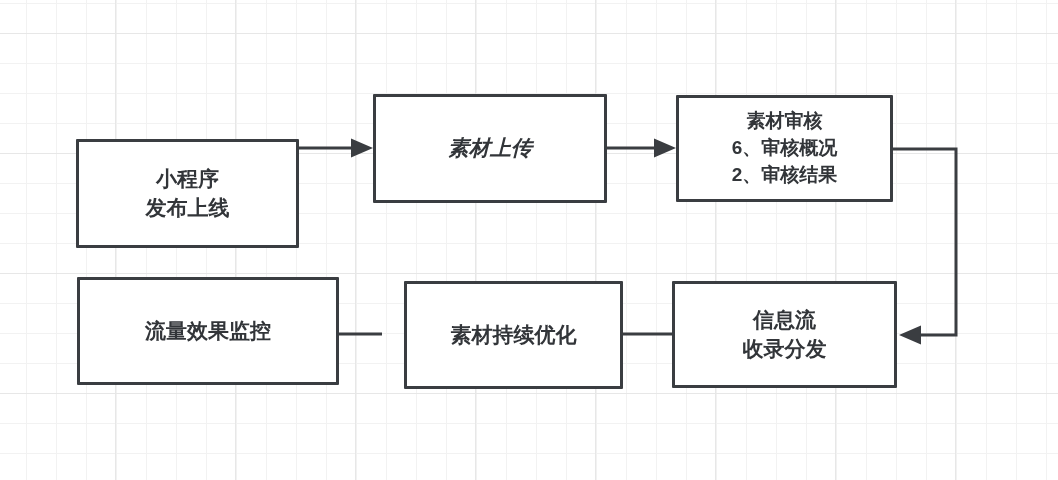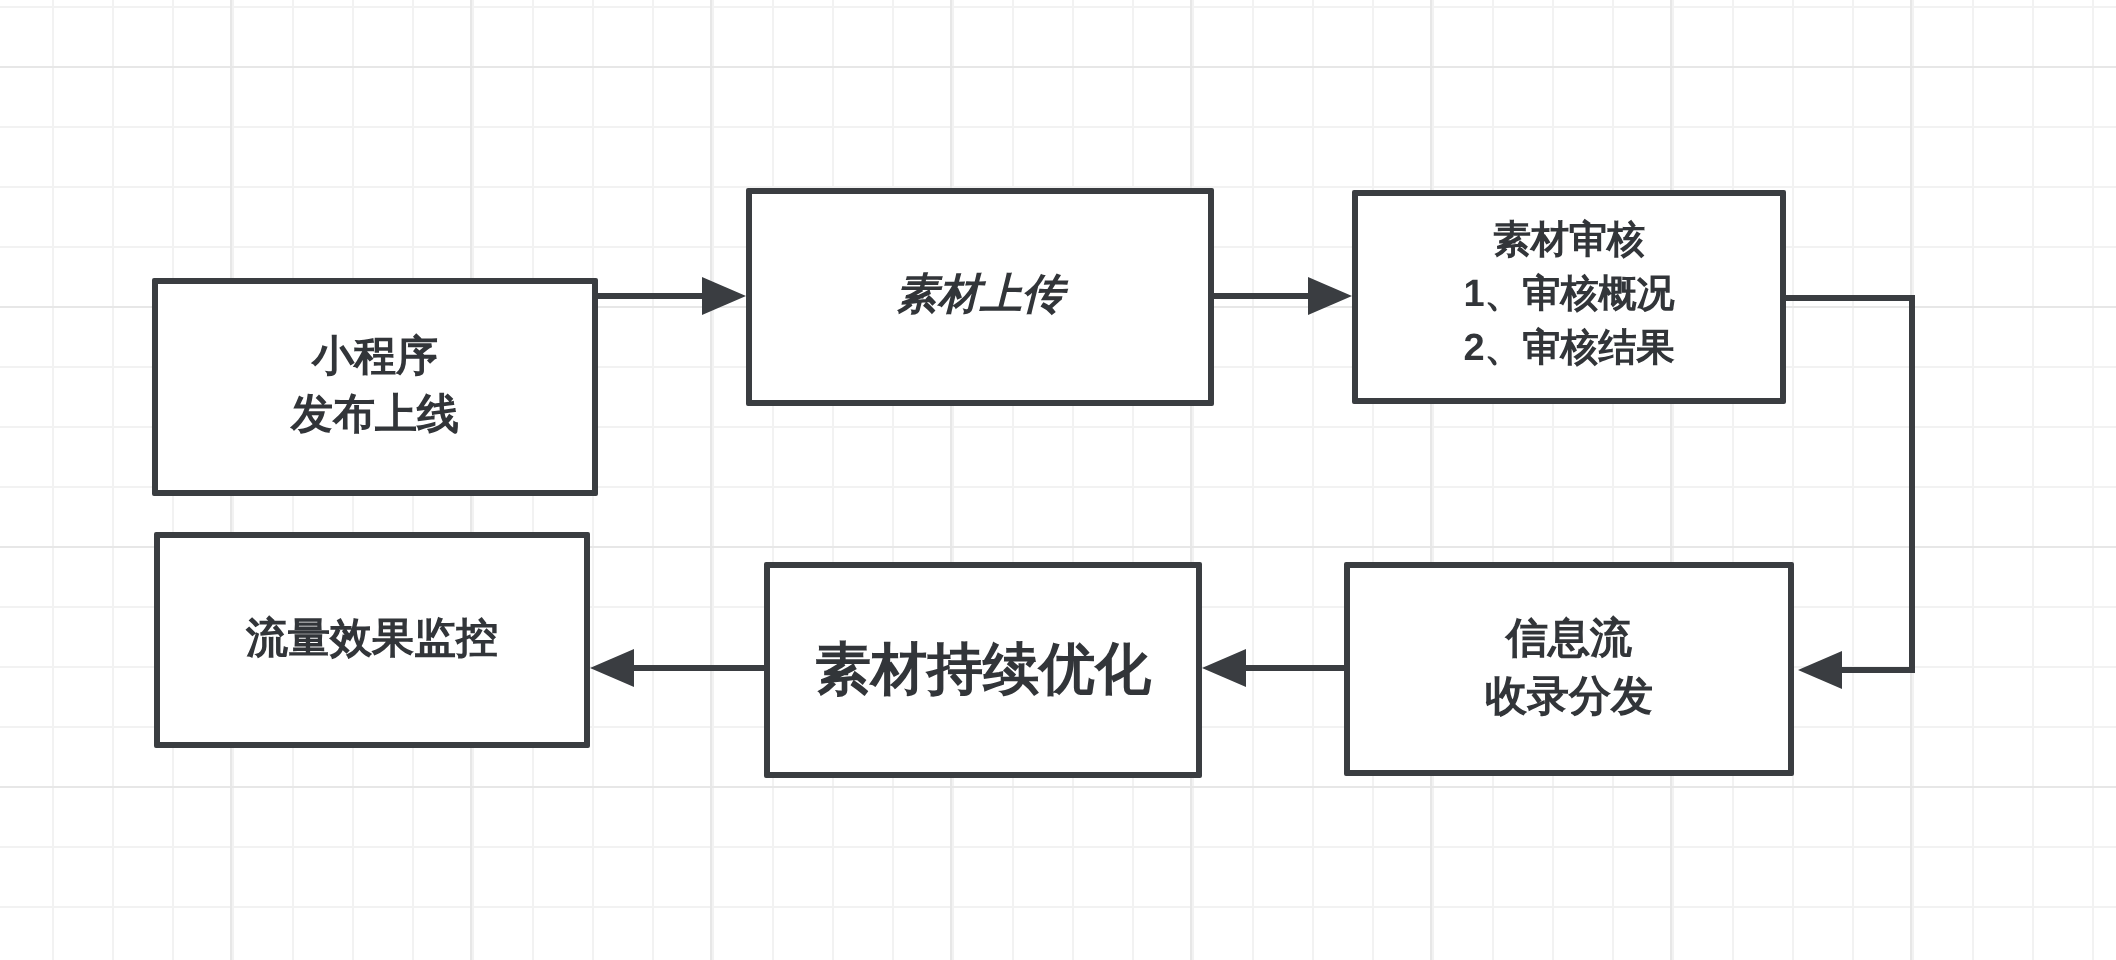--- a/index.html
+++ b/index.html
@@ -85,29 +85,29 @@
     <span class="label">小程序
 发布上线</span>
   </div>
 
   <div class="node" style="left:373px; top:94px; width:234px; height:109px; font-size:21px;font-style:italic;">
     <span class="label">素材上传</span>
   </div>
 
   <div class="node" style="left:676px; top:95px; width:217px; height:107px; font-size:19px; line-height:1.42;">
     <span class="label">素材审核
-1、审核概况
+6、审核概况
 2、审核结果</span>
   </div>
 
-  <div class="node" style="left:77px; top:266px; width:218px; height:108px; font-size:21px;">
+  <div class="node" style="left:77px; top:277px; width:262px; height:108px; font-size:21px;">
     <span class="label">流量效果监控</span>
   </div>
 
-  <div class="node" style="left:382px; top:281px; width:219px; height:108px; font-size:28px;">
+  <div class="node" style="left:404px; top:281px; width:219px; height:108px; font-size:21px;">
     <span class="label">素材持续优化</span>
   </div>
 
   <div class="node" style="left:672px; top:281px; width:225px; height:107px; font-size:21px;">
     <span class="label">信息流
 收录分发</span>
   </div>
 
 </div>
 

